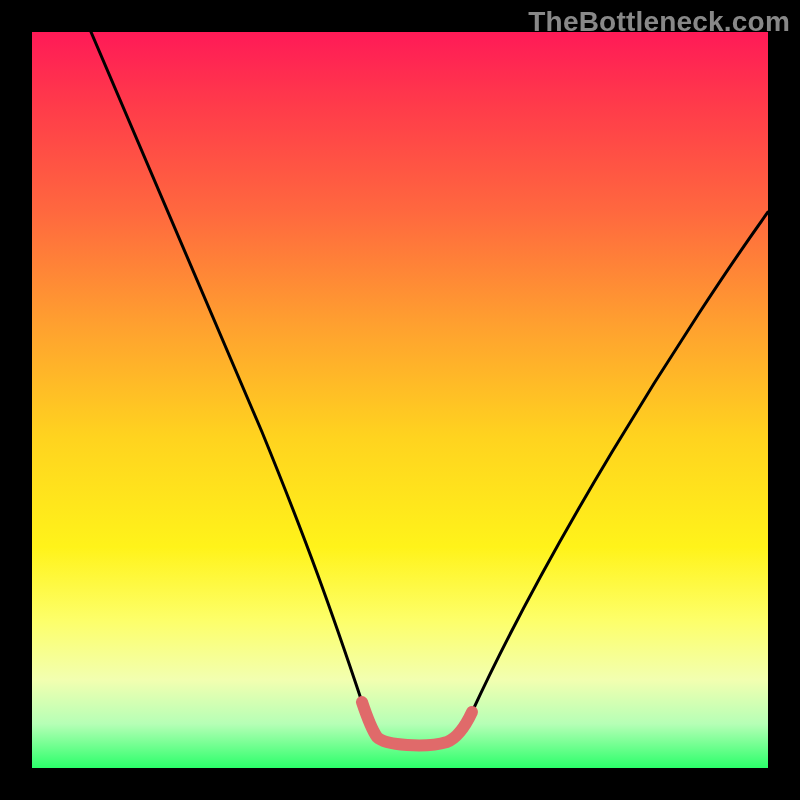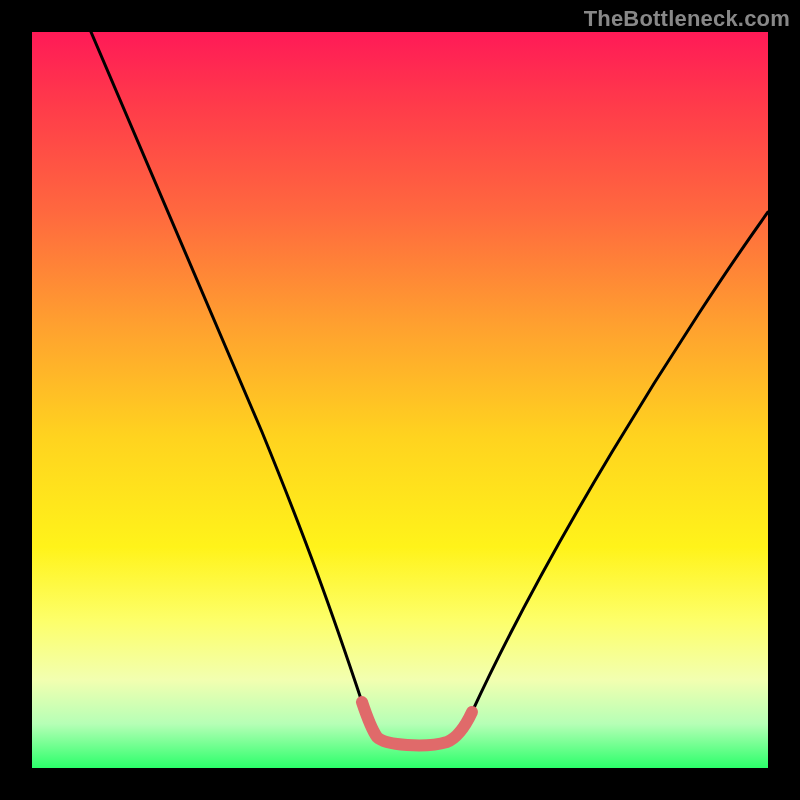--- a/index.html
+++ b/index.html
@@ -46,21 +46,21 @@
     position: absolute;
     top: 0; left: 0;
     width: 736px;
     height: 736px;
   }
   .watermark {
     position: absolute;
     top: 6px;
     right: 10px;
     color: #888;
-    font-size: 22px;
+    font-size: 28px;
     font-weight: 600;
     letter-spacing: 0.2px;
   }
 </style>
 </head>
 <body>
 
 <div class="frame">
   <div class="plot-area">
     <div class="gradient"></div>

